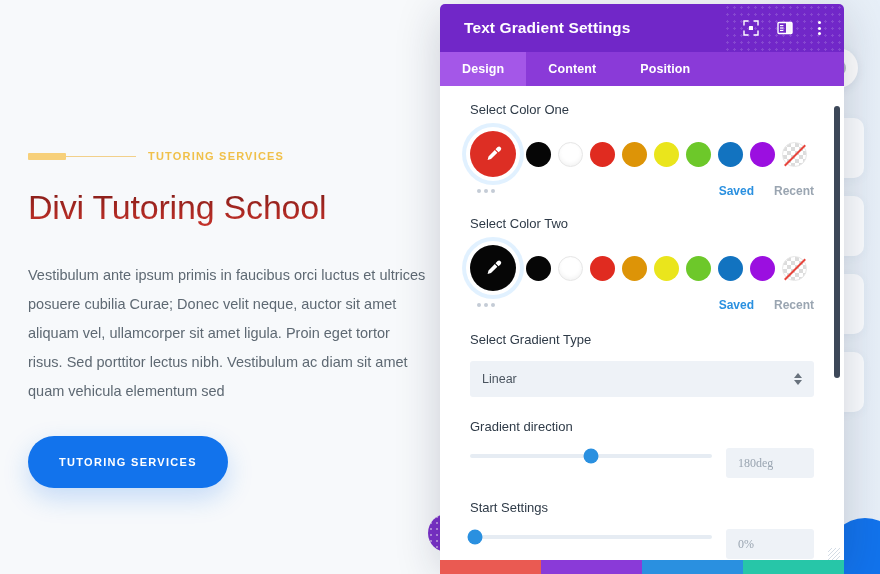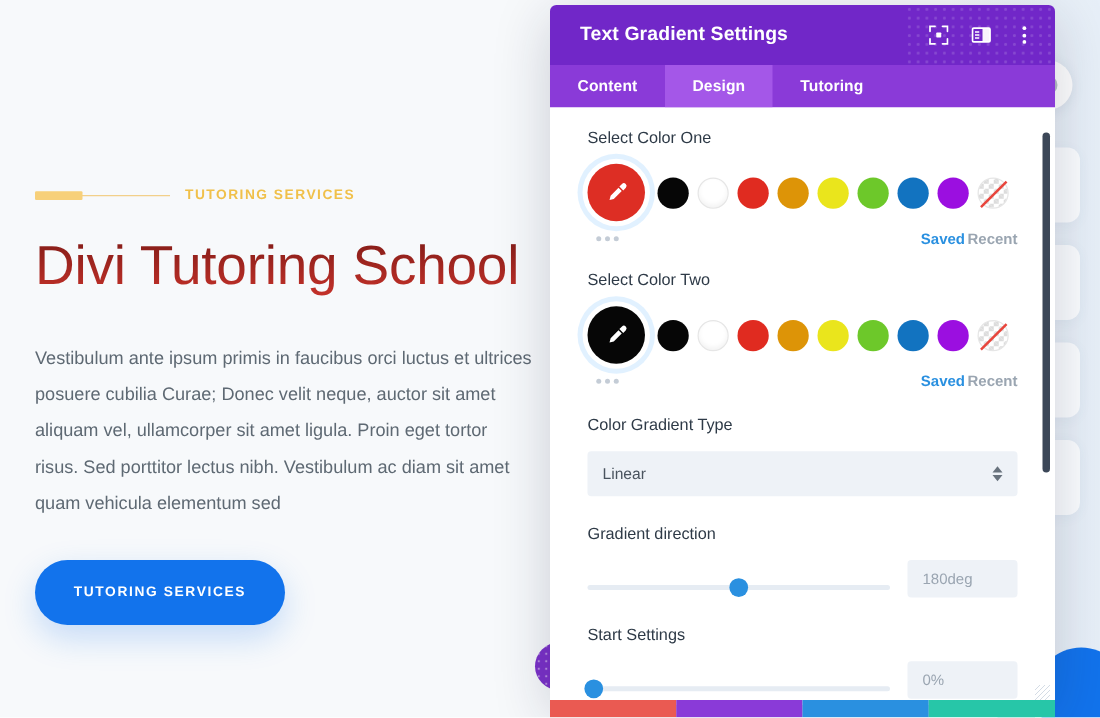--- a/index.html
+++ b/index.html
@@ -35,21 +35,21 @@
   .eyebrow-line::before {
     content:""; position:absolute; left:0; top:-3px; width: 38px; height: 7px;
     background:#f7d07a; border-radius:1px;
   }
   .eyebrow-text {
     color:#f0c04a; font-size: 11px; font-weight: 700; letter-spacing: 1.2px;
   }
 
   .hero-title {
     margin-top: 25px;
-    font-size: 44px;
+    font-size: 34px;
     font-weight: 400;
     letter-spacing: -0.2px;
     background: linear-gradient(180deg, #7d1a16 0%, #c9332b 100%);
     -webkit-background-clip: text;
     background-clip: text;
     color: transparent;
     -webkit-text-fill-color: transparent;
     line-height: 1.2;
   }
 
@@ -210,41 +210,41 @@
     content:""; position:absolute; left:50%; top:-2px; width:2px; height: 29px;
     background:#e8453c; transform: translateX(-50%) rotate(45deg);
   }
 
   .meta-row {
     display:flex; align-items:center; justify-content:space-between;
     margin-top: 7px; padding-left: 5px;
   }
   .ellipsis-btn { display:flex; gap:3px; align-items:center; cursor:pointer; padding: 4px 2px; }
   .ellipsis-btn i { width:4px; height:4px; border-radius:50%; background:#c4ccd6; display:block; }
-  .meta-links { display:flex; gap: 2px; align-items:center; }
+  .meta-links { display:flex; gap: 20px; align-items:center; }
   .meta-link { font-size: 12px; cursor:pointer; }
   .meta-link.saved { color:#2a90e0; font-weight: 700; }
   .meta-link.recent { color:#9aa5b1; font-weight: 700; }
 
   .select-box {
     width: 100%; height: 36px;
     background:#eef2f7; border-radius: 3px; border: none;
     display:flex; align-items:center; padding: 0 12px;
     font-size: 12.5px; color:#4a545f;
     position: relative; cursor: pointer;
     margin-bottom: 22px;
   }
   .select-box .caret {
     position:absolute; right: 12px; top:50%; transform: translateY(-50%);
     display:flex; flex-direction:column; gap:2px;
   }
   .caret .up { width:0;height:0;border-left:4px solid transparent;border-right:4px solid transparent;border-bottom:5px solid #68727d; }
   .caret .dn { width:0;height:0;border-left:4px solid transparent;border-right:4px solid transparent;border-top:5px solid #68727d; }
 
-  .slider-row { display:flex; align-items:flex-end; gap: 14px; margin-bottom: 22px; }
+  .slider-row { display:flex; align-items:flex-start; gap: 14px; margin-bottom: 22px; font-family: Liberation Serif, serif; }
   .slider { position: relative; flex:1; height: 16px; display:flex; align-items:center; cursor:pointer; }
   .slider .track { width:100%; height: 4px; background:#e6ecf3; border-radius: 2px; }
   .slider .knob {
     position:absolute; top:50%; width:15px; height:15px; border-radius:50%;
     background:#2a90e0; transform: translate(-50%,-50%);
   }
   .numbox {
     width: 88px; height: 30px; background:#eef2f7; border-radius: 3px;
     display:flex; align-items:center; padding: 0 12px;
     font-size: 12px; color:#9aa5b1; border:none;
@@ -332,23 +332,23 @@
           <span class="kebab">
               <i></i>
               <i></i>
               <i></i>
             </span>
         </span>
       </div>
     </div>
 
     <div class="modal-tabs">
+      <div class="modal-tab active">Design</div>
       <div class="modal-tab">Content</div>
-      <div class="modal-tab active">Design</div>
-      <div class="modal-tab">Tutoring</div>
+      <div class="modal-tab">Position</div>
     </div>
 
     <div class="modal-body">
 
       <div class="section">
         <div class="field-label">Select Color One</div>
         <div class="swatch-row">
           <div class="picker-wrap red">
             <svg width="22" height="22" viewBox="0 0 22 22">
               <path d="M15.6 4.1a2.2 2.2 0 0 1 3.1 3.1l-2.1 2.1-3.1-3.1 2.1-2.1z" fill="#fff"></path>
@@ -404,21 +404,21 @@
               <i></i>
             </span>
           <span class="meta-links">
             <span class="meta-link saved">Saved</span>
             <span class="meta-link recent">Recent</span>
           </span>
         </div>
       </div>
 
       <div style="margin-top:20px">
-        <div class="field-label">Color Gradient Type</div>
+        <div class="field-label">Select Gradient Type</div>
         <div class="select-box">
           <span>Linear</span>
           <span class="caret">
               <span class="up"></span>
               <span class="dn"></span>
             </span>
         </div>
       </div>
 
       <div>

